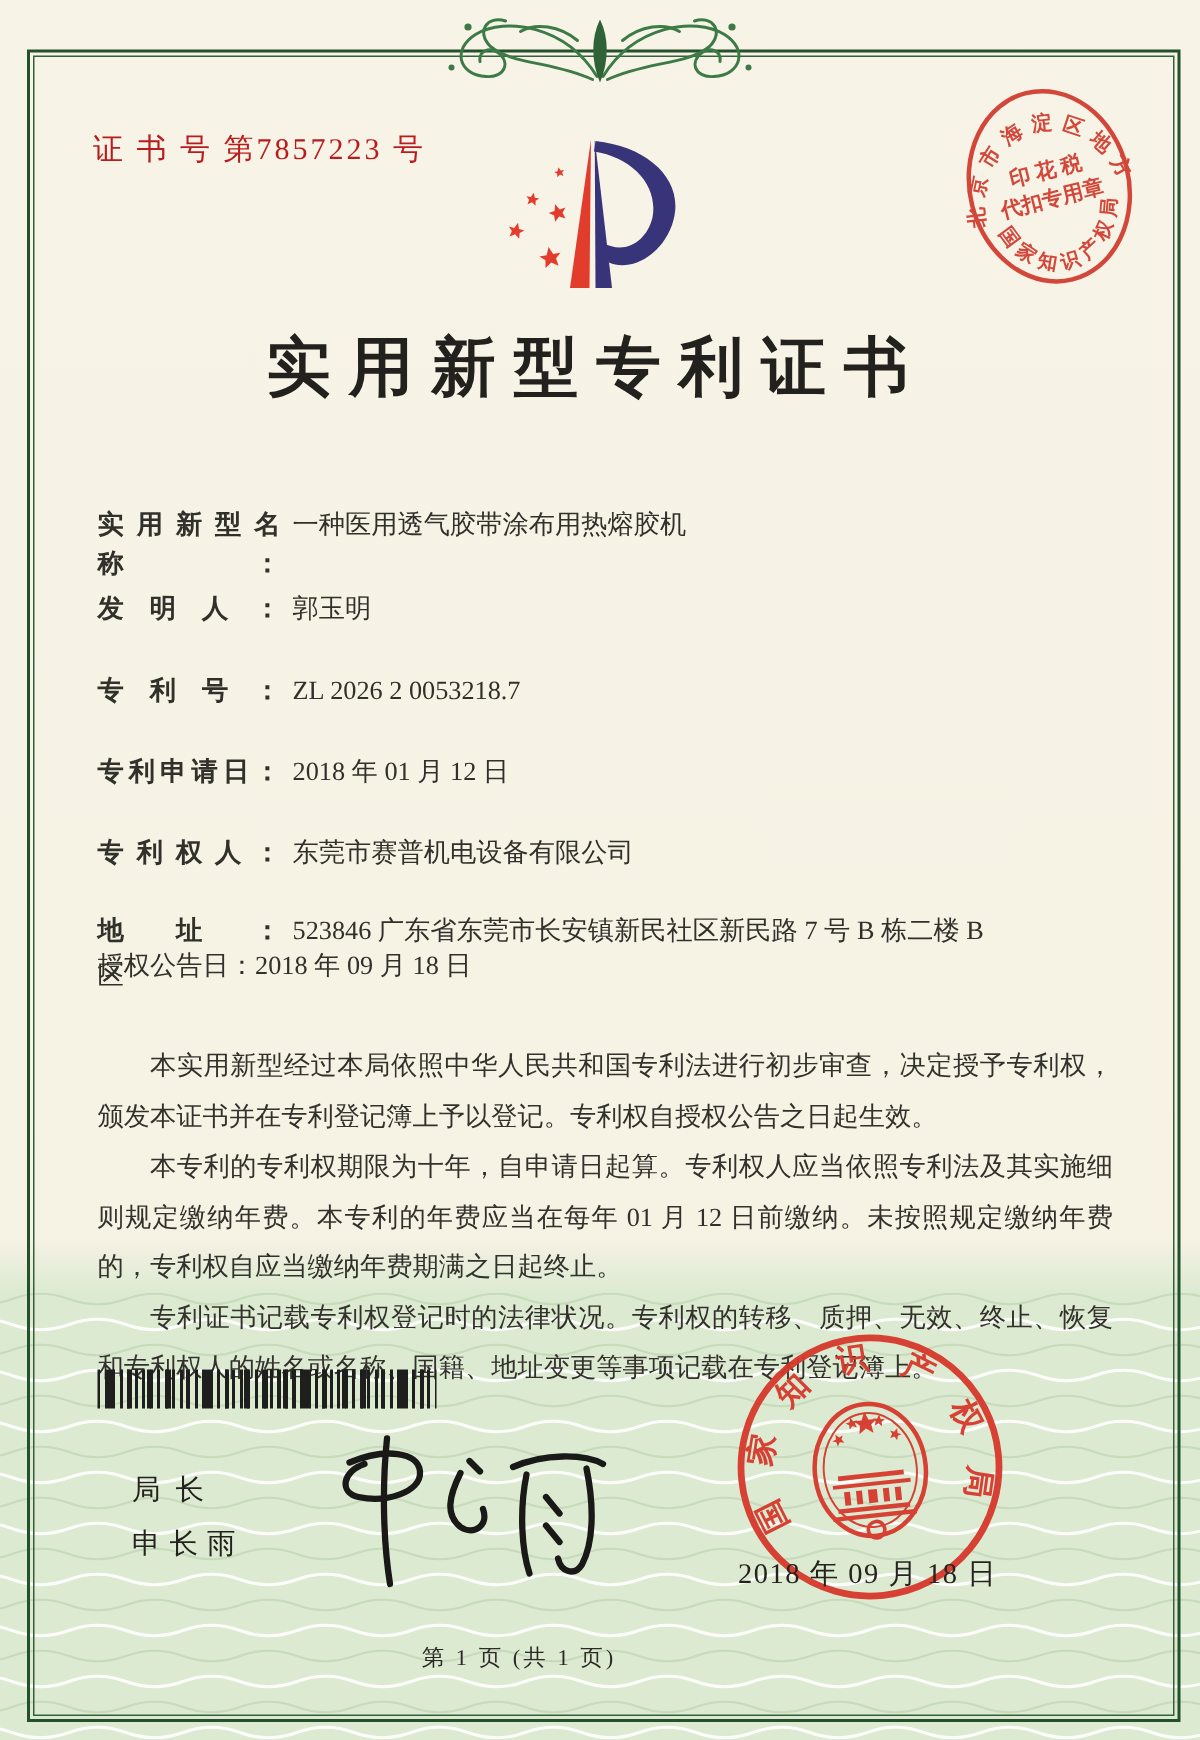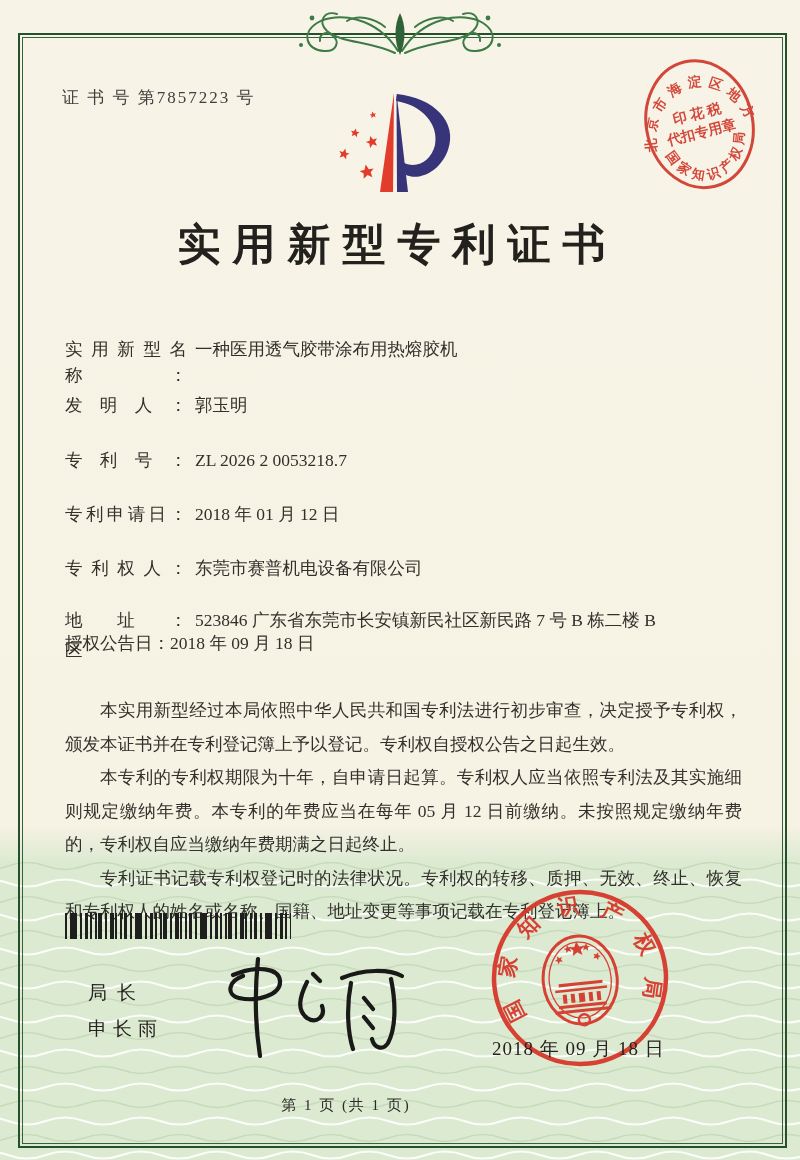--- a/index.html
+++ b/index.html
@@ -11,27 +11,27 @@
   }
   .abs{position:absolute;}
   
   .wave-band{left:0;top:862px;width:800px;height:298px;background:#dcead2;z-index:1;}
   .wave-band .fade{position:absolute;left:0;top:-36px;width:800px;height:36px;
     background:linear-gradient(180deg,rgba(220,234,210,0) 0%,#dcead2 100%);}
   
   .frame-outer{left:18px;top:33px;right:13px;bottom:12px;border:2.5px solid #24512b;z-index:2;pointer-events:none;}
   .frame-inner{position:absolute;inset:2px;border:1px solid #35603c;}
   .ornament{left:50%;top:5px;transform:translateX(-50%);z-index:3;}
-  .cert-no{left:62px;top:86px;font-size:17px;letter-spacing:2px;color:#404040;z-index:3;text-align:center;}
+  .cert-no{left:62px;top:86px;font-size:20px;letter-spacing:2px;color:#b91c1c;z-index:3;text-align:center;}
   .logo{left:322px;top:90px;z-index:3;}
   .tax-stamp{left:612px;top:46px;z-index:4;opacity:.92;transform:rotate(-14deg);}
   .title{left:0;top:216px;width:783px;text-align:center;font-size:43px;font-weight:700;
     letter-spacing:12px;text-indent:12px;color:#23211d;z-index:3;}
   .row{left:65px;right:56px;font-size:17.5px;line-height:26px;z-index:3;}
-  .flabel{display:inline-block;width:122px;text-align:justify;text-align-last:justify;vertical-align:top;}
+  .flabel{display:inline-block;width:122px;text-align:justify;text-align-last:justify;vertical-align:top;font-weight:bold;}
   .fvalue{margin-left:8px;white-space:pre-line;}
   .addr-row .fvalue{display:inline;}
   .grant2{position:absolute;left:390px;top:0;}
   .paras{left:65px;right:58px;top:694px;font-size:17.5px;line-height:33.5px;
     text-align:justify;z-index:3;color:#33312c;}
   .paras p{margin:0;text-indent:2em;}
   .barcode{left:65px;top:913px;width:226px;height:26px;z-index:3;
     background:
       repeating-linear-gradient(90deg,#1e1e1c 0 2px,rgba(0,0,0,0) 2px 5px),
       repeating-linear-gradient(90deg,rgba(0,0,0,0) 0 7px,#1e1e1c 7px 10px,rgba(0,0,0,0) 10px 13px);}
@@ -144,21 +144,21 @@
 <div class="abs row addr-row" style="top:605px;line-height:30px">
   <span class="flabel">地址：</span><span class="fvalue">523846 广东省东莞市长安镇新民社区新民路 7 号 B 栋二楼 B
 区</span>
 </div>
 <div class="abs row" style="top:630px">
   <span>授权公告日：</span><span>2018 年 09 月 18 日</span>
 </div>
 
 <div class="abs paras">
   <p>本实用新型经过本局依照中华人民共和国专利法进行初步审查，决定授予专利权，颁发本证书并在专利登记簿上予以登记。专利权自授权公告之日起生效。</p>
-  <p>本专利的专利权期限为十年，自申请日起算。专利权人应当依照专利法及其实施细则规定缴纳年费。本专利的年费应当在每年 05 月 12 日前缴纳。未按照规定缴纳年费的，专利权自应当缴纳年费期满之日起终止。</p>
+  <p>本专利的专利权期限为十年，自申请日起算。专利权人应当依照专利法及其实施细则规定缴纳年费。本专利的年费应当在每年 01 月 12 日前缴纳。未按照规定缴纳年费的，专利权自应当缴纳年费期满之日起终止。</p>
   <p>专利证书记载专利权登记时的法律状况。专利权的转移、质押、无效、终止、恢复和专利权人的姓名或名称、国籍、地址变更等事项记载在专利登记簿上。</p>
 </div>
 
 <div class="abs barcode"></div>
 
 <div class="abs officer-title">局长</div>
 <div class="abs officer-name">申长雨</div>
 
 <svg class="abs signature" width="215" height="118" viewBox="0 0 215 118">
   <g fill="none" stroke="#191917" stroke-width="4.2" stroke-linecap="round" stroke-linejoin="round">

